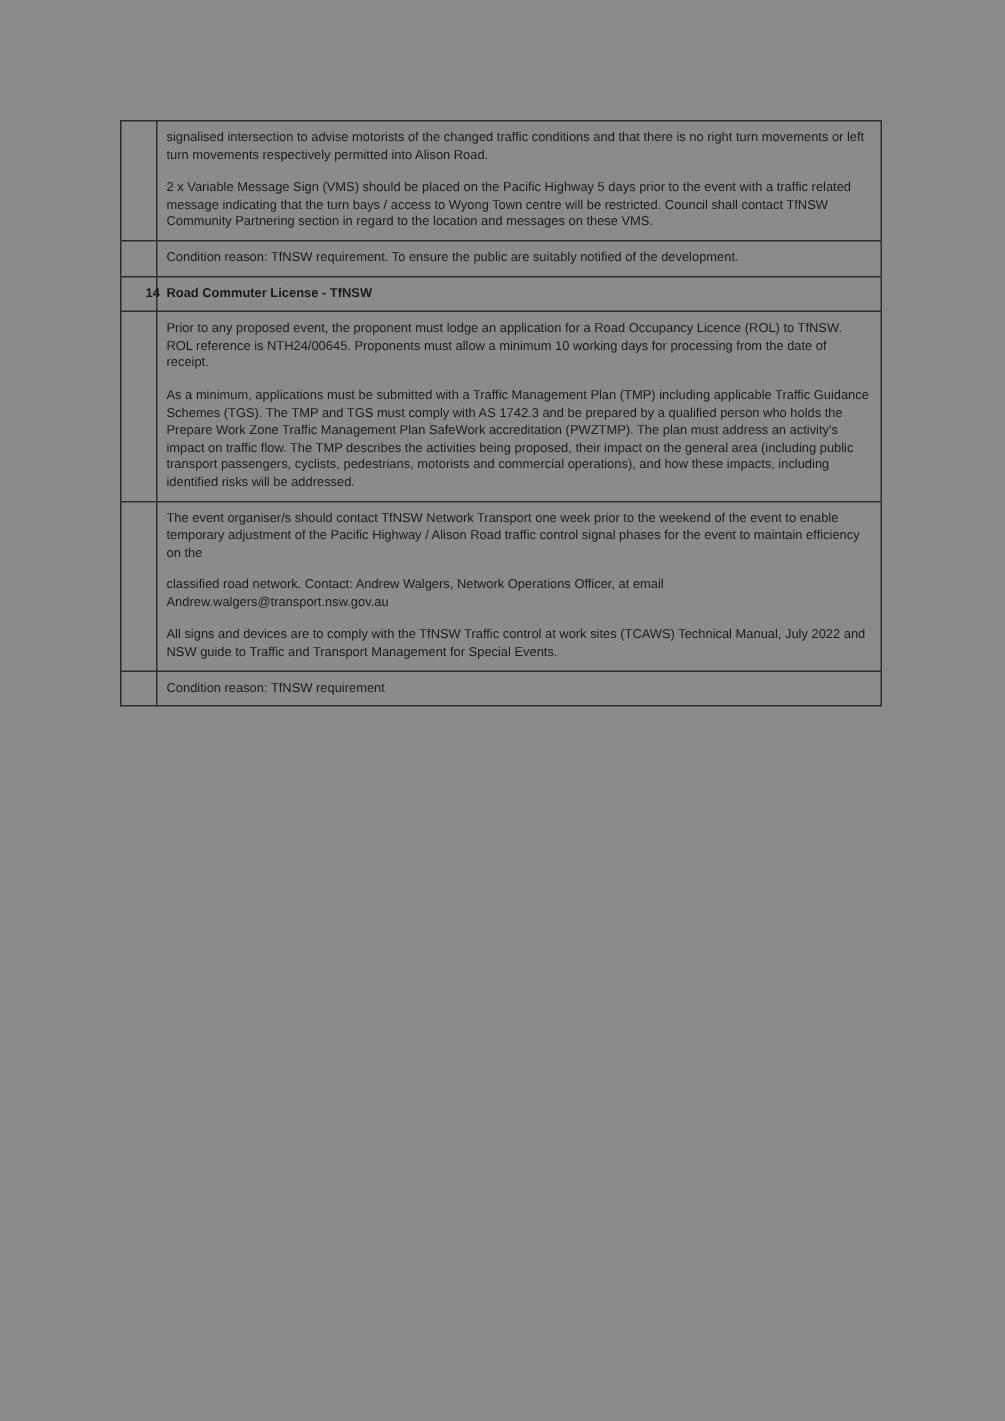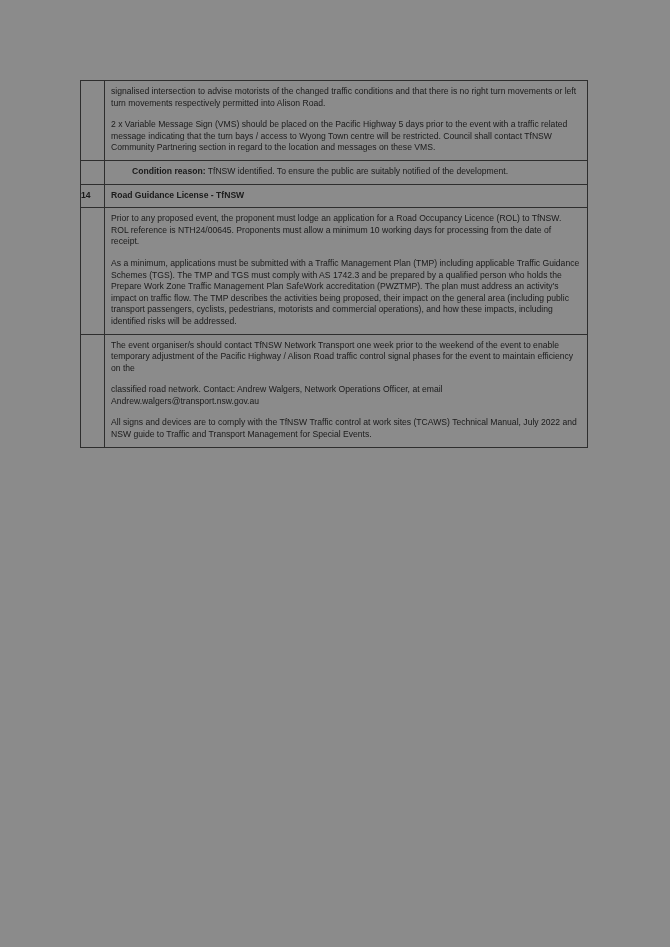--- a/index.html
+++ b/index.html
@@ -34,34 +34,33 @@
     padding: 5px 6px 6px 6px;
     font-size: 8.6px;
     line-height: 11.6px;
     background: #8b8b8b;
   }
   td.num-cell {
     width: 22px;
     text-align: left;
     font-weight: bold;
     font-size: 8.6px;
-    padding-left: 0;
+    padding-left: 16px;
   }
   td.header-cell {
     font-weight: bold;
   }
   .para {
     margin: 0 0 10px 0;
   }
   .para:last-child {
     margin-bottom: 0;
   }
   .lbl {
-    font-weight: bold;
-    margin-left: 21px;
+    font-weight: normal;
   }
 </style>
 </head>
 <body>
 
 <div class="page">
   <table class="doc-table">
     <colgroup>
       <col style="width:24px">
       <col>
@@ -72,27 +71,27 @@
         <td class="num-cell"></td>
         <td>
           <p class="para">signalised intersection to advise motorists of the changed traffic conditions and that there is no right turn movements or left turn movements respectively permitted into Alison Road.</p>
           <p class="para">2 x Variable Message Sign (VMS) should be placed on the Pacific Highway 5 days prior to the event with a traffic related message indicating that the turn bays / access to Wyong Town centre will be restricted. Council shall contact TfNSW Community Partnering section in regard to the location and messages on these VMS.</p>
         </td>
       </tr>
 
       <tr>
         <td class="num-cell"></td>
         <td>
-          <p class="para"><span class="lbl">Condition reason:</span><span> TfNSW identified. To ensure the public are suitably notified of the development.</span></p>
+          <p class="para"><span class="lbl">Condition reason:</span><span> TfNSW requirement. To ensure the public are suitably notified of the development.</span></p>
         </td>
       </tr>
 
       <tr>
         <td class="num-cell">14</td>
-        <td class="header-cell">Road Guidance License - TfNSW</td>
+        <td class="header-cell">Road Commuter License - TfNSW</td>
       </tr>
 
       <tr>
         <td class="num-cell"></td>
         <td>
           <p class="para">Prior to any proposed event, the proponent must lodge an application for a Road Occupancy Licence (ROL) to TfNSW. ROL reference is NTH24/00645. Proponents must allow a minimum 10 working days for processing from the date of receipt.</p>
           <p class="para">As a minimum, applications must be submitted with a Traffic Management Plan (TMP) including applicable Traffic Guidance Schemes (TGS). The TMP and TGS must comply with AS 1742.3 and be prepared by a qualified person who holds the Prepare Work Zone Traffic Management Plan SafeWork accreditation (PWZTMP). The plan must address an activity's impact on traffic flow. The TMP describes the activities being proposed, their impact on the general area (including public transport passengers, cyclists, pedestrians, motorists and commercial operations), and how these impacts, including identified risks will be addressed.</p>
         </td>
       </tr>
 
@@ -100,17 +99,23 @@
 
       <tr>
         <td class="num-cell"></td>
         <td>
           <p class="para">The event organiser/s should contact TfNSW Network Transport one week prior to the weekend of the event to enable temporary adjustment of the Pacific Highway / Alison Road traffic control signal phases for the event to maintain efficiency on the</p>
           <p class="para">classified road network. Contact: Andrew Walgers, Network Operations Officer, at email Andrew.walgers@transport.nsw.gov.au</p>
           <p class="para">All signs and devices are to comply with the TfNSW Traffic control at work sites (TCAWS) Technical Manual, July 2022 and NSW guide to Traffic and Transport Management for Special Events.</p>
         </td>
       </tr>
 
+      <tr>
+        <td class="num-cell"></td>
+        <td>
+          <p class="para"><span class="lbl">Condition reason:</span><span> TfNSW requirement</span></p>
+        </td>
+      </tr>
 
 
     </tbody>
   </table>
 </div>
 
 </body></html>

